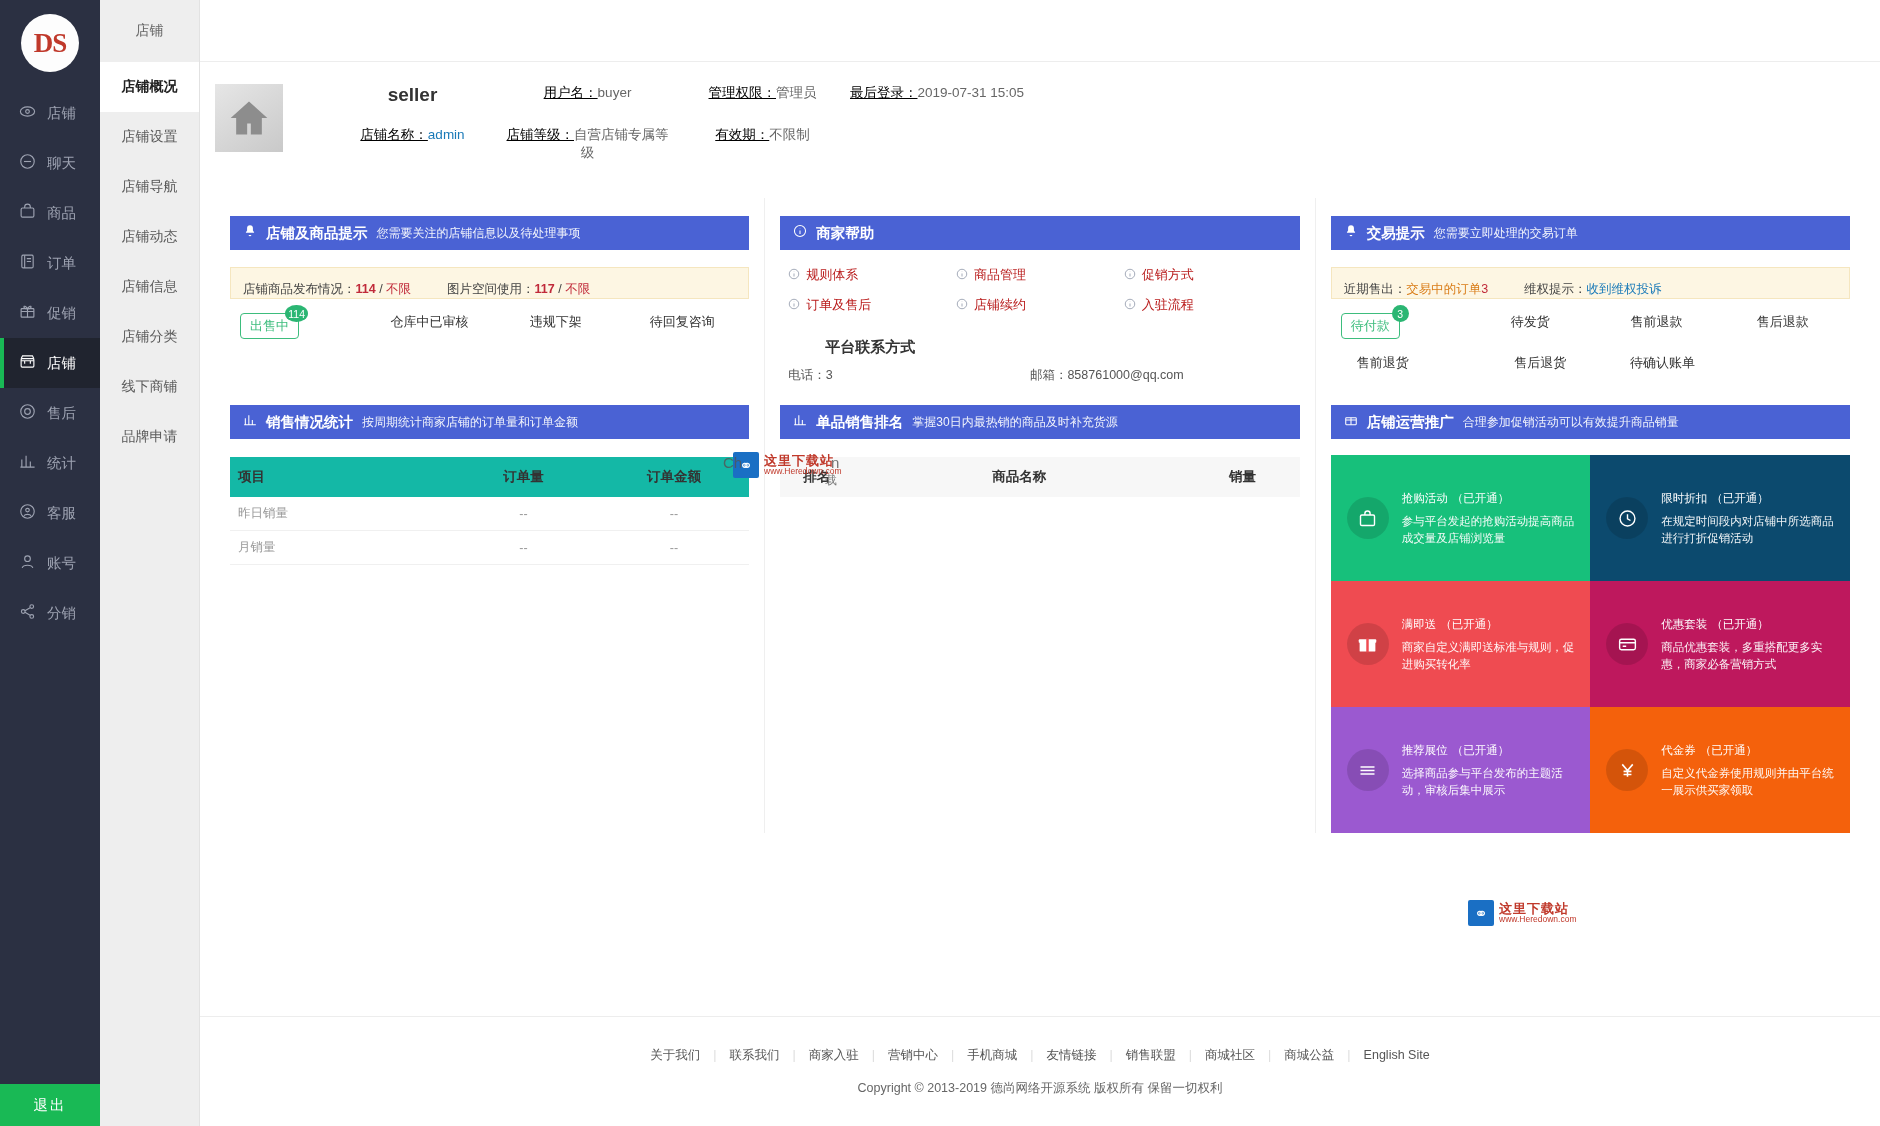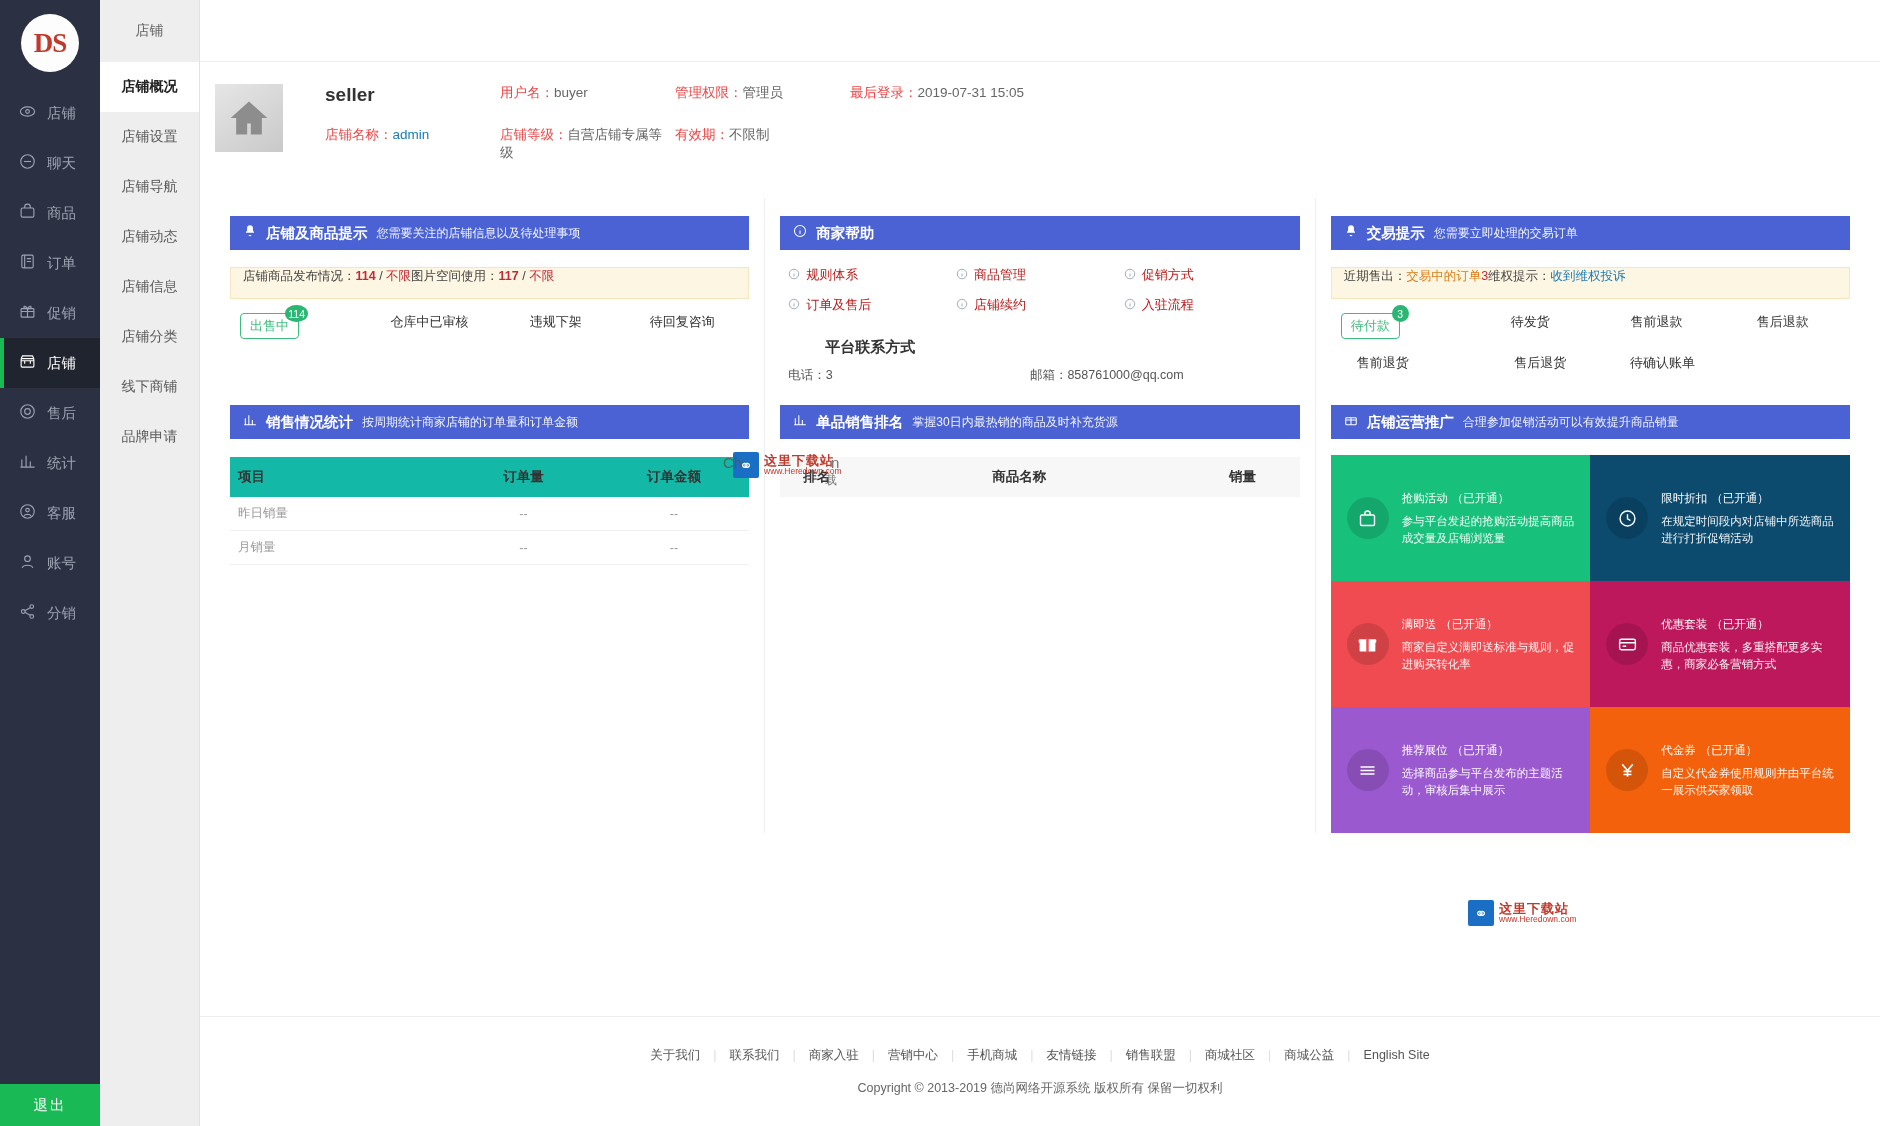--- a/index.html
+++ b/index.html
@@ -53,53 +53,53 @@
   }
   .submenu-item.active { background: #ffffff; color: #222; font-weight: 700; }
 
   
   .main { flex: 1 1 auto; background: #f5f5f5; display: flex; flex-direction: column;
           min-width: 0; position: relative; }
   .topbar { height: 62px; background: #ffffff; border-bottom: 1px solid #ededed; }
   .content { flex: 1 1 auto; background: #ffffff; overflow: hidden; position: relative; }
 
   
-  .profile { display: flex; padding: 22px 16px 16px 15px; align-items: flex-start; }
+  .profile { display: flex; padding: 22px 16px 16px 15px; align-items: flex-start; text-align: center; }
   .avatar {
     width: 68px; height: 68px; flex: 0 0 68px; background: linear-gradient(145deg,#e6e6e6,#c9c9c9);
     display: flex; align-items: center; justify-content: center; margin-right: 42px;
   }
   .avatar svg { width: 44px; height: 44px; }
   .profile-grid { flex: 1 1 auto; }
   .profile-row { display: flex; margin-bottom: 20px; }
   .pf { font-size: 13.5px; color: #444; }
   .pf-c1 { width: 175px; }
   .pf-c2 { width: 175px; }
   .pf-c3 { width: 175px; }
   .pf-name { font-size: 19px; font-weight: 700; color: #333; }
   .lnk { color: #1a7ab8; }
-  .lbl { color: #ef4444; }
+  .lbl { color: #000000; text-decoration: underline; }
   .val { color: #666; }
 
   
   .cards { display: flex; padding: 0 15px; gap: 0; }
   .col { flex: 1 1 0; min-width: 0; position: relative; padding: 0 15px; }
   .col + .col { border-left: 1px solid #efefef; }
 
   .card-head {
     background: #4a62d4; color: #fff; height: 34px; display: flex; align-items: center;
     padding: 0 13px; gap: 9px; margin-top: 18px;
   }
   .card-head svg { width: 14px; height: 14px; flex: 0 0 14px; }
   .card-title { font-size: 14.5px; font-weight: 700; }
   .card-sub { font-size: 12px; font-weight: 400; opacity: .93; }
 
   .notice {
     background: #fdf6e3; border: 1px solid #f5e6bf; margin-top: 17px;
-    height: 32px; display: flex; align-items: flex-start; padding: 0 12px; 
+    height: 32px; display: flex; align-items: flex-end; padding: 0 12px; gap: 36px;
     font-size: 12.5px; color: #444;
   }
   .notice .num { color: #c02a3a; font-weight: 700; }
   .notice .lim { color: #c02a3a; }
   .notice a { color: #d97c17; text-decoration: none; }
   .notice .blu { color: #1a7ab8; }
 
   .stat-rows { padding: 14px 4px 0 4px; }
   .stat-row { display: flex; margin-bottom: 15px; }
   .stat-cell {

